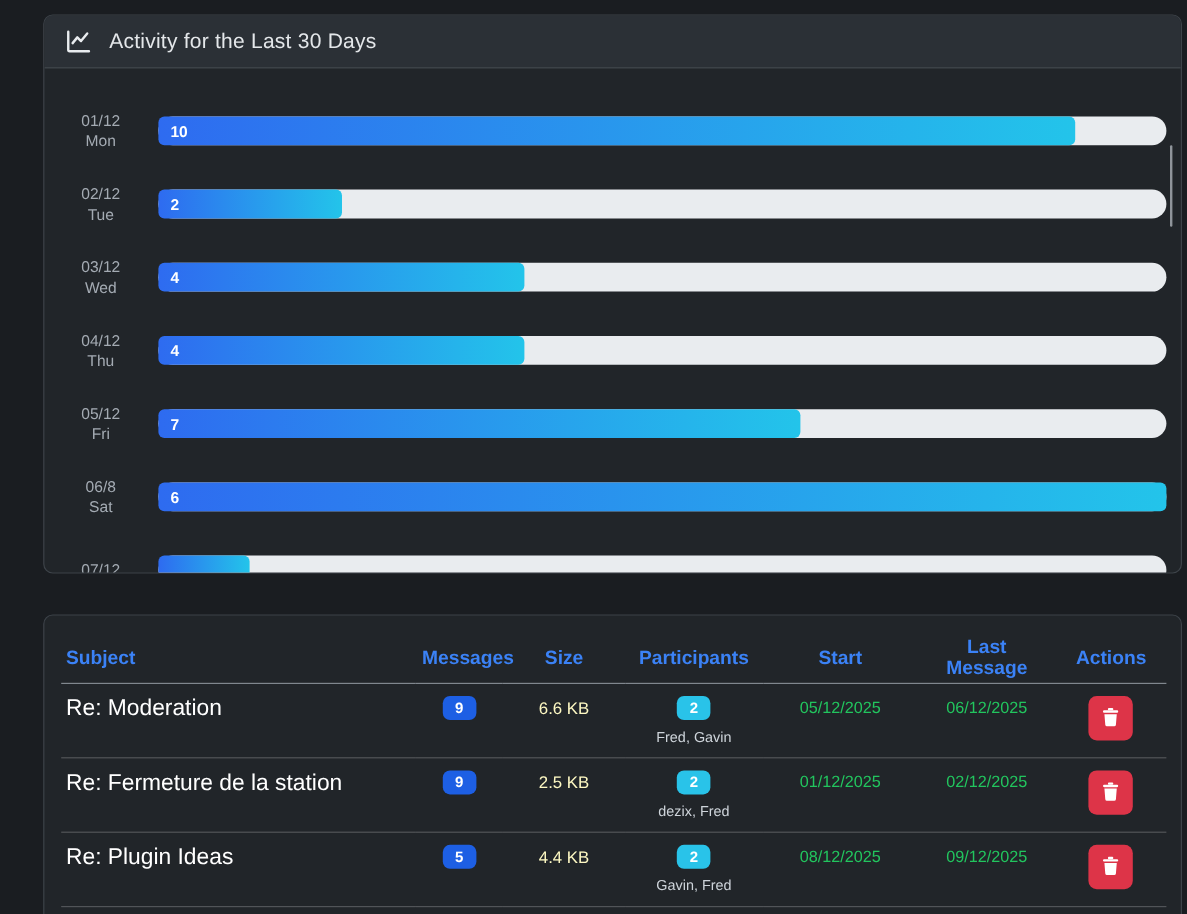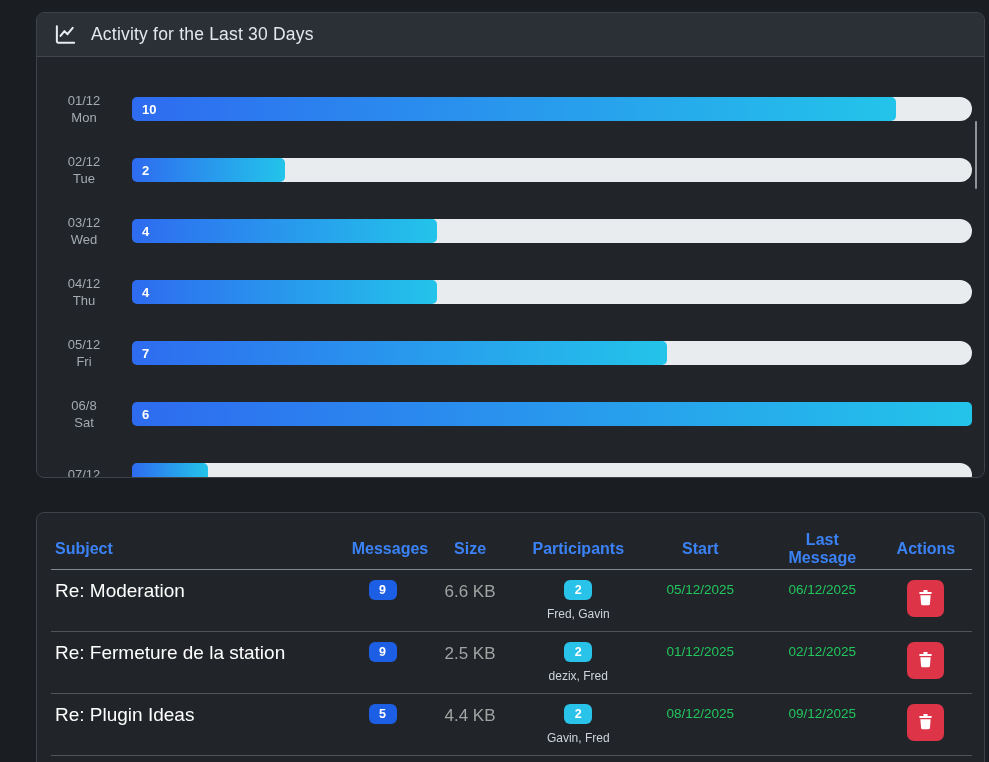--- a/index.html
+++ b/index.html
@@ -111,21 +111,21 @@
     border-bottom:1px solid rgba(255,255,255,.22);
     height:55px;
   }
   td.col-subject {
     text-align:left;
     padding-left:4px;
     color:#ffffff;
     font-size:19px;
     font-weight:400;
   }
-  td.col-size { color:#a3a3a3; font-size:17px; padding-top:12px; }
+  td.col-size { color:#fef9c3; font-size:14px; padding-top:12px; }
   td.col-date { color:#22c55e; font-size:13.5px; padding-top:12px; }
   .badge {
     display:inline-block;
     min-width:28px;
     padding:3px 7px;
     border-radius:6px;
     color:#ffffff;
     font-size:12.5px;
     font-weight:600;
     text-align:center;

